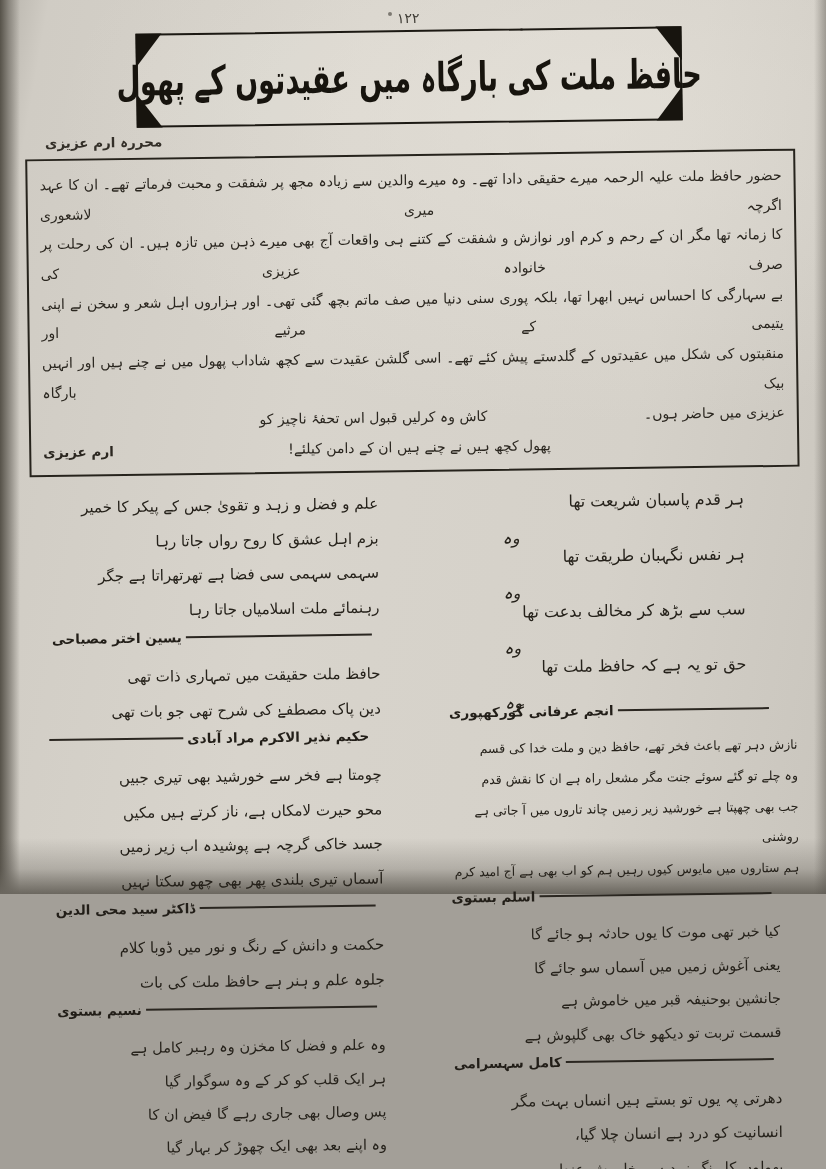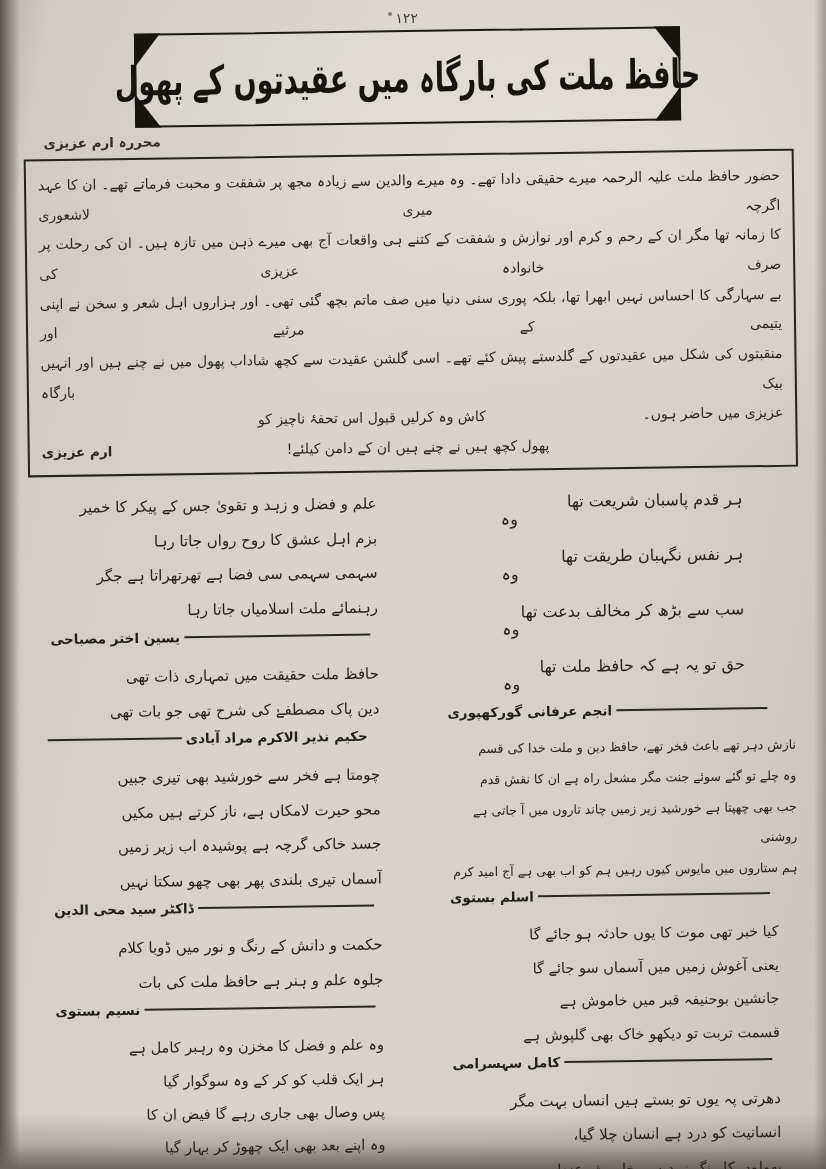--- a/index.html
+++ b/index.html
@@ -2,21 +2,21 @@
 <html lang="ur" dir="rtl"><head>
 <meta charset="utf-8">
 <style>
   html,body{margin:0;padding:0;}
   body{
     width:826px;height:1169px;overflow:hidden;
     background:#a39f98;
     font-family:"DejaVu Sans",sans-serif;
   }
   .scan{
-    position:relative;width:826px;height:1169px;
+    position:relative;width:826px;height:894px;
     background:
       radial-gradient(ellipse 900px 500px at 72% 14%, rgba(232,228,220,.55) 0%, rgba(232,228,220,0) 60%),
       linear-gradient(100deg,#b7b3ab 0%,#d0ccc4 5%,#d8d4cc 38%,#d5d1c9 72%,#c9c5bd 100%);
     color:#2a2620;
   }
   .edge-left{position:absolute;left:0;top:0;bottom:0;width:20px;
     background:linear-gradient(90deg,#565249 0%,#8b877f 45%,rgba(139,135,127,0) 100%);}
   .edge-bottom{position:absolute;left:0;right:0;bottom:0;height:56px;
     background:linear-gradient(180deg,rgba(94,90,83,0) 0%,rgba(94,90,83,.30) 55%,#6b675f 100%);}
   .edge-right{position:absolute;right:0;top:0;bottom:0;width:12px;
@@ -51,21 +51,21 @@
   .intro-line{text-align:justify;text-align-last:justify;}
   .intro-row{display:flex;justify-content:space-between;align-items:baseline;line-height:2.1;}
   .intro-row .mid{text-align:center;}
   .intro-row .slot{min-width:60px;}
   .verse-author{font-weight:bold;font-size:13.5px;}
 
   .poems{display:grid;grid-template-columns:1fr 1fr;column-gap:26px;padding:14px 28px 0 32px;}
   .poem{margin-bottom:8px;}
   .vline{font-size:15px;line-height:2.3;text-align:right;padding-right:26px;position:relative;color:#26221b;}
   .vline.has-hang{margin-bottom:18px;}
-  .hangword{position:absolute;left:72px;top:17px;}
+  .hangword{position:absolute;left:72px;top:36px;font-style:italic;}
   
   #col-right .poem:nth-child(1) .vline{font-size:16px;padding-right:56px;}
   #col-right .poem:nth-child(2) .vline{font-size:12.5px;line-height:2.45;padding-right:6px;}
   #col-right .poem:nth-child(3) .vline{font-size:14.5px;}
   #col-left  .poem:nth-child(5) .vline{font-size:14.5px;}
 
   .sig{display:flex;direction:ltr;align-items:flex-end;margin:2px 34px 14px 12px;}
   .sig .name{font-size:13.5px;font-weight:bold;white-space:nowrap;padding:0 4px;color:#221e18;}
   .sig .rule{flex:1;height:2px;background:#2a2620;margin-bottom:7px;}
 </style>

